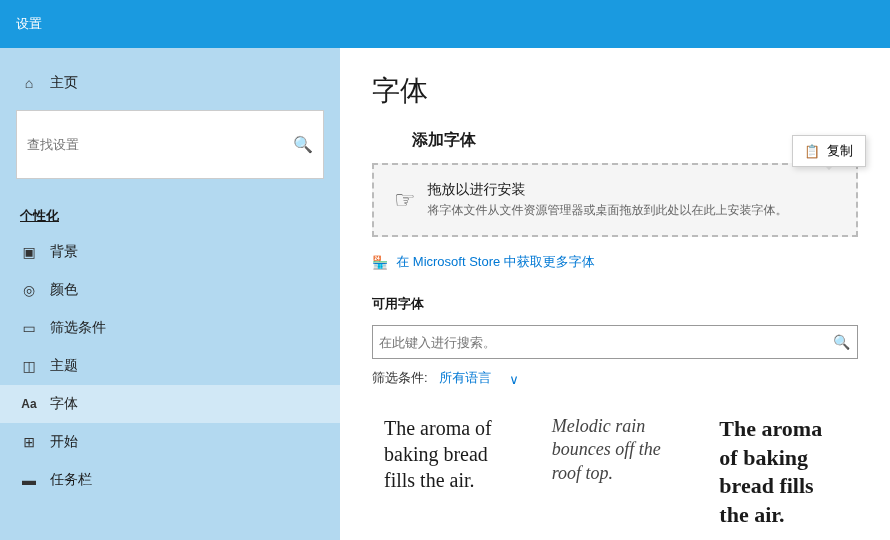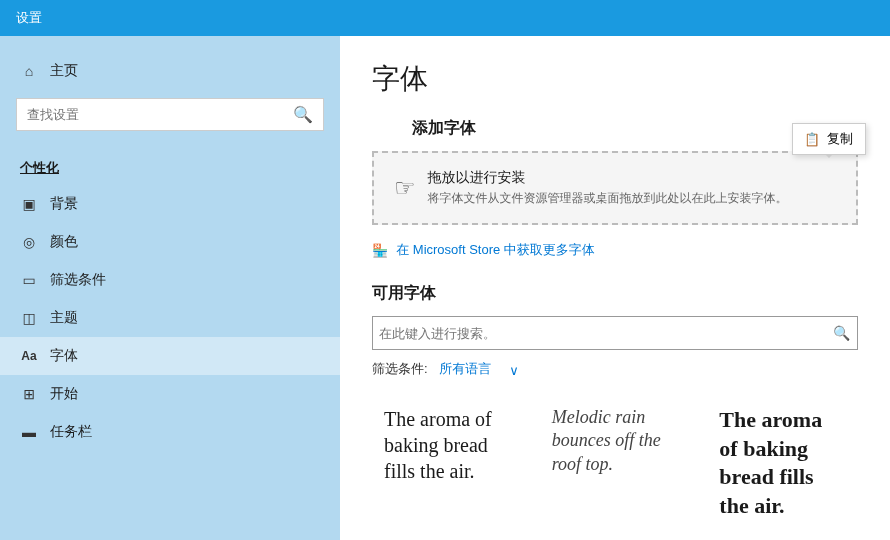--- a/index.html
+++ b/index.html
@@ -8,21 +8,21 @@
       height: 540px;
       overflow: hidden;
       font-family: 'Segoe UI', Arial, sans-serif;
       display: flex;
       flex-direction: column;
     }
 
     
     .top-bar {
       background: #1a9ae0;
-      height: 36px;
+      height: 48px;
       display: flex;
       align-items: center;
       padding: 0 16px;
       flex-shrink: 0;
     }
     .top-bar-title {
       color: white;
       font-size: 13px;
       font-weight: 400;
     }
@@ -52,21 +52,21 @@
       font-size: 14px;
       gap: 12px;
     }
 
     .sidebar-search {
       margin: 8px 16px 16px;
       display: flex;
       align-items: center;
       background: white;
       border: 1px solid #ccc;
-      padding: 6px 10px;
+      padding: 24px 10px;
       gap: 8px;
     }
     .sidebar-search input {
       border: none;
       outline: none;
       flex: 1;
       font-size: 13px;
       background: transparent;
     }
 
@@ -181,21 +181,21 @@
       gap: 8px;
       color: #0078d4;
       font-size: 13px;
       cursor: pointer;
       margin-bottom: 24px;
       text-decoration: none;
     }
 
     
     .available-fonts-title {
-      font-size: 16px;
+      font-size: 13px;
       font-weight: 600;
       color: #1a1a1a;
       margin-bottom: 12px;
     }
 
     .search-box {
       display: flex;
       align-items: center;
       border: 1px solid #999;
       padding: 8px 6px;

